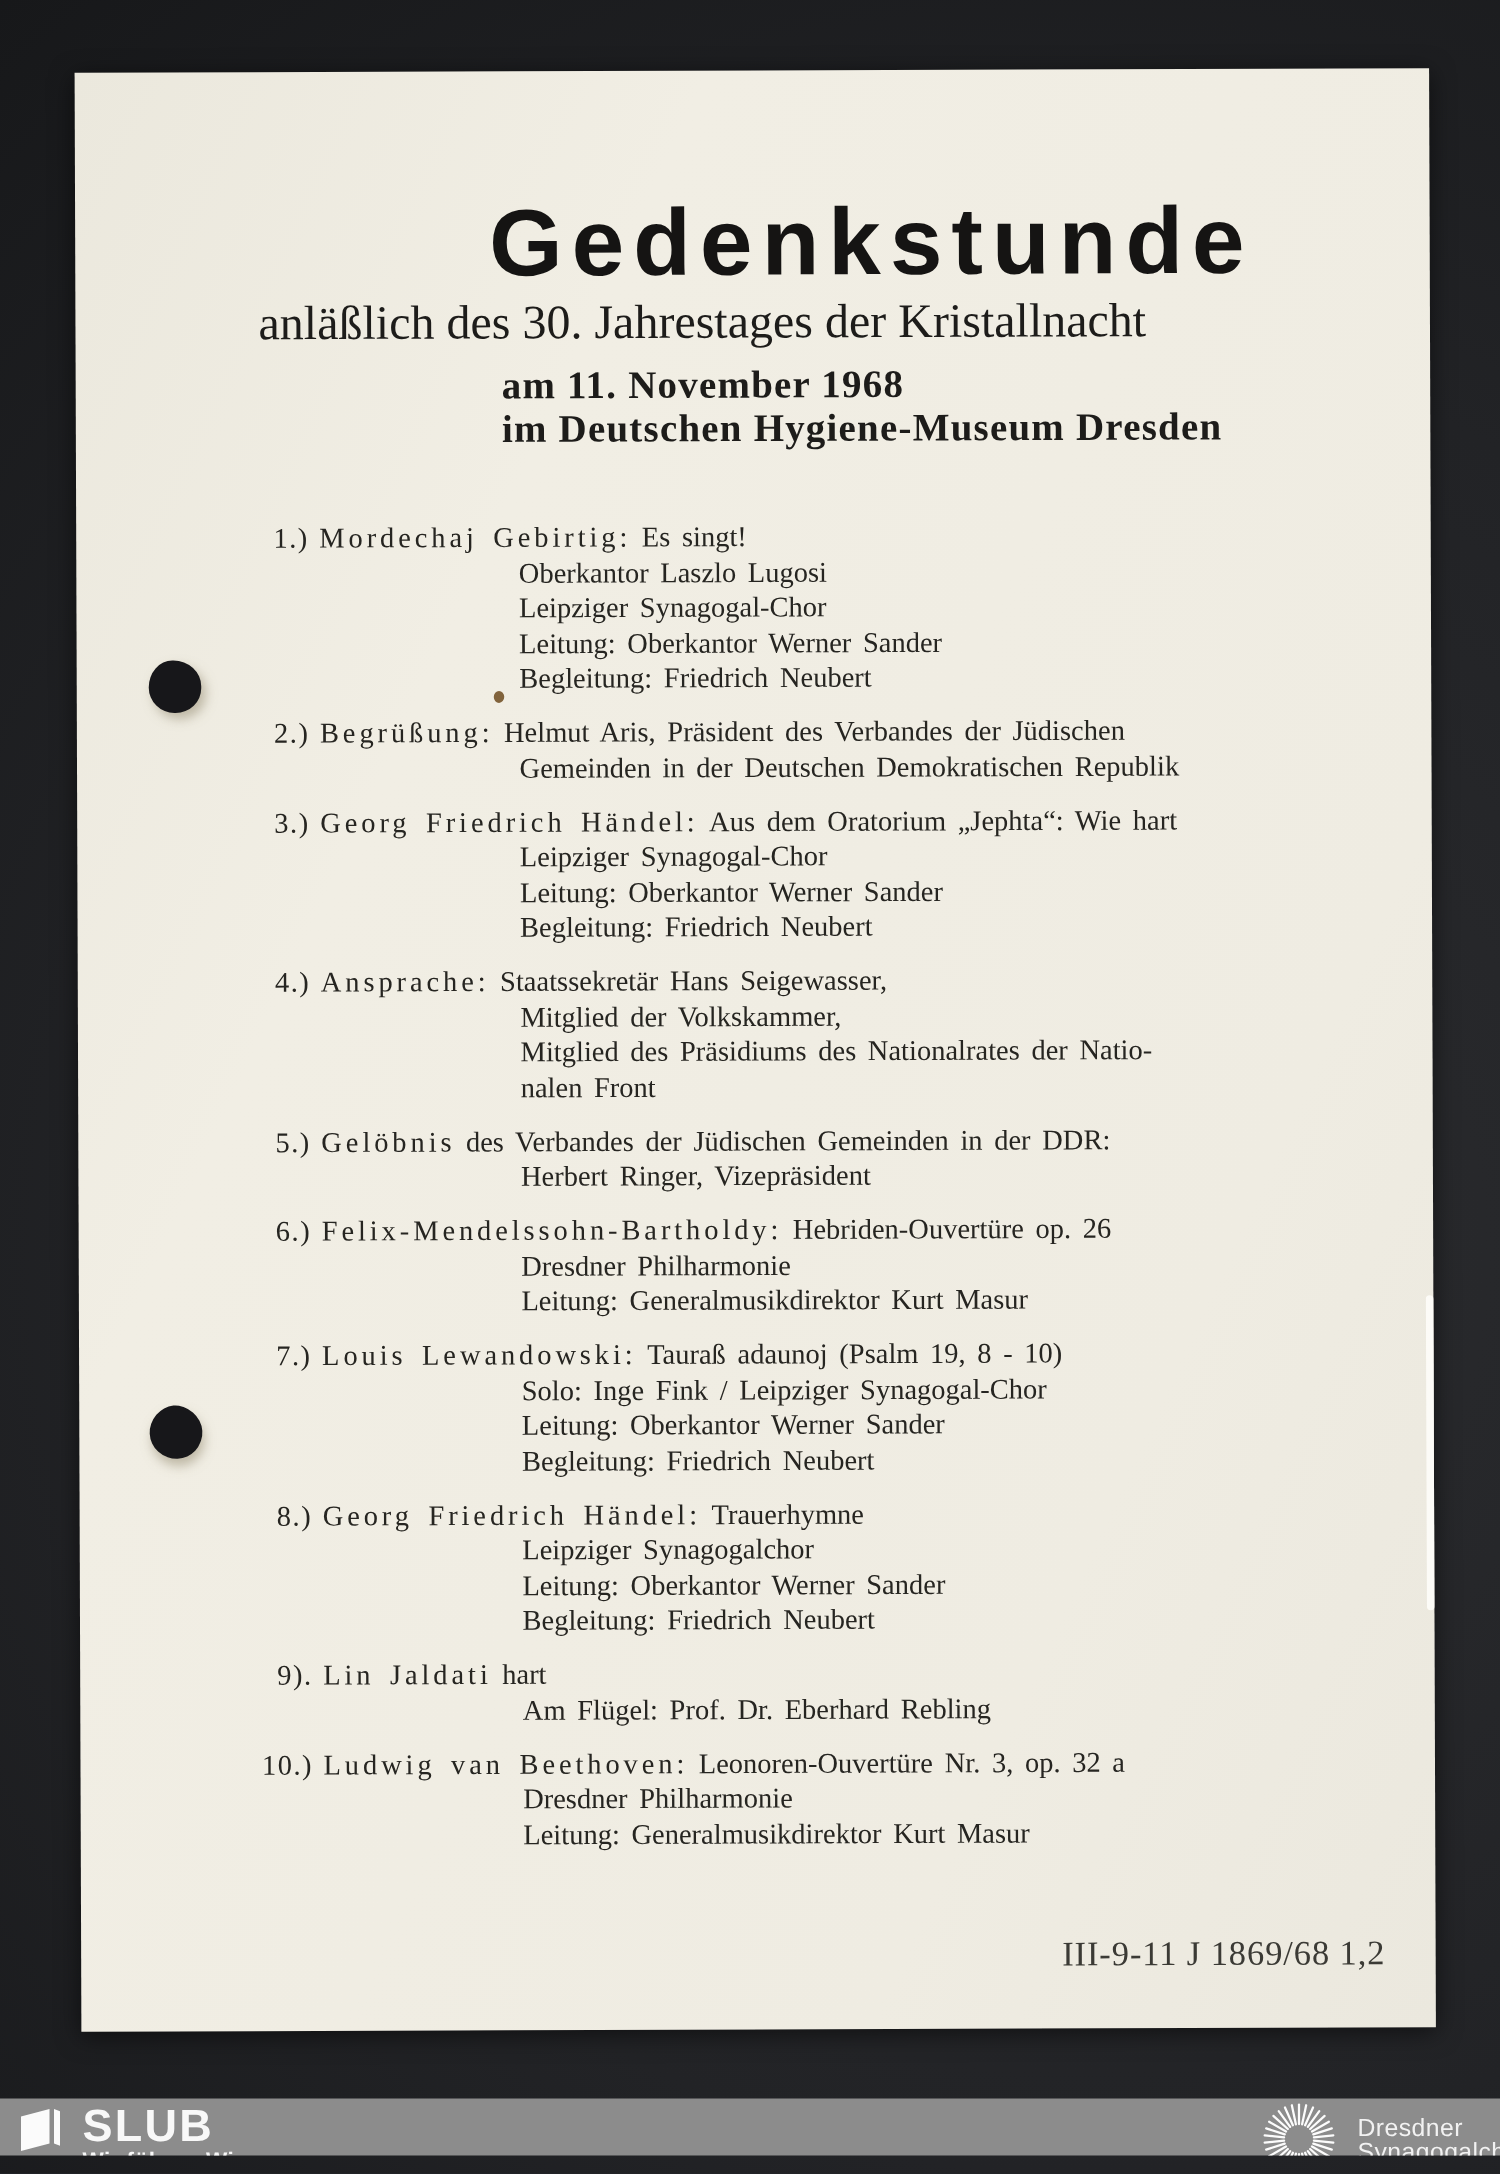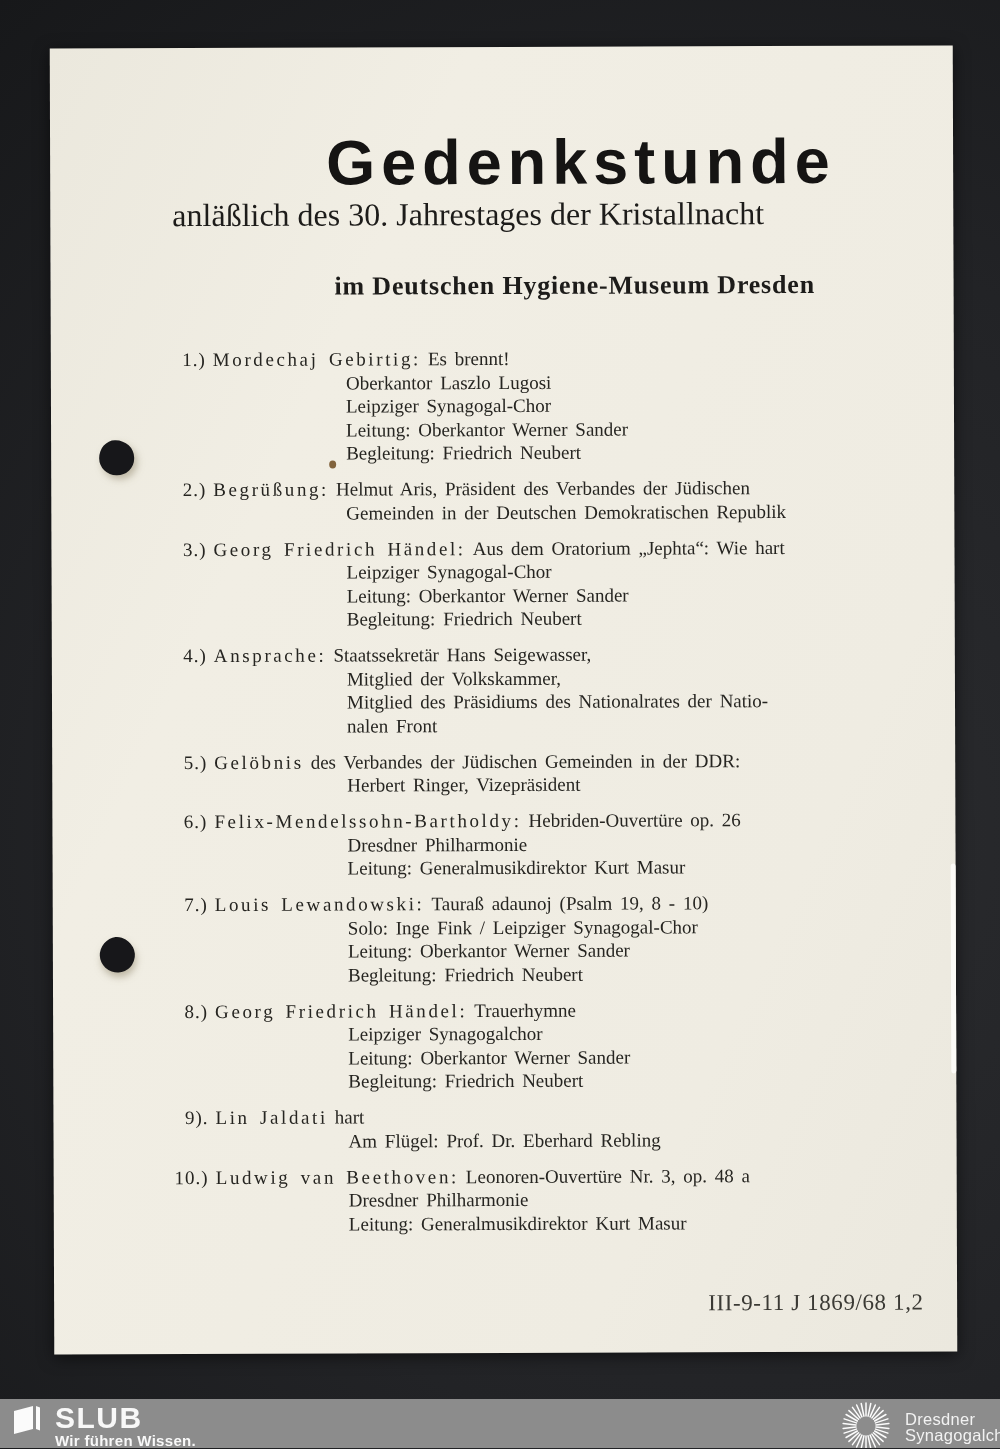--- a/index.html
+++ b/index.html
@@ -38,21 +38,21 @@
        color:#262521;}
   .item{position:relative;padding-left:162px;margin-bottom:12.5px;}
   .num{position:absolute;left:0;top:0;width:155px;text-align:right;
        letter-spacing:1px;}
   .head{white-space:nowrap;}
   .sp{letter-spacing:2.6px;margin-right:7px;}
   .detail{margin-left:133px;white-space:nowrap;}
   .refnum{position:absolute;left:654px;top:1244px;font-size:23px;
        letter-spacing:.6px;color:#3b3a35;white-space:nowrap;}
   
-  .footer{position:absolute;left:0;top:1399px;width:1000px;height:49px;
+  .footer{position:absolute;left:0;top:1399px;width:1000px;height:38px;
        background:#8c8c8c;overflow:hidden;
        font-family:"Liberation Sans","DejaVu Sans",sans-serif;color:#f8f8f8;}
   .slub-logo{position:absolute;left:12px;top:4px;}
   .slub-name{position:absolute;left:55px;top:4px;font-size:30px;font-weight:700;
        letter-spacing:1.5px;line-height:1;}
   .slub-tagline{position:absolute;left:55px;top:34px;font-size:15px;font-weight:700;
        letter-spacing:.3px;line-height:1;}
   .dp-logo{position:absolute;left:840px;top:1px;}
   .dp-name{position:absolute;left:905px;top:13px;
        font-family:Liberation Sans, sans-serif;
@@ -64,27 +64,28 @@
 <div class="stage">
 
   <div class="paper">
     <div class="hole hole-1"></div>
     <div class="hole hole-2"></div>
     <div class="stain"></div>
     <div class="edge-light"></div>
 
     <h1 class="title">Gedenkstunde</h1>
     <div class="subtitle">anläßlich des 30. Jahrestages der Kristallnacht</div>
+    <div class="date-line">am 11. November 1968</div>
     <div class="venue-line">im Deutschen Hygiene-Museum Dresden</div>
 
     <ol class="program">
 
       <li class="item">
         <span class="num">1.)</span>
-        <div class="head"><span class="sp">Mordechaj Gebirtig:</span><span>Es brennt!</span></div>
+        <div class="head"><span class="sp">Mordechaj Gebirtig:</span><span>Es singt!</span></div>
         <div class="detail">Oberkantor Laszlo Lugosi</div>
         <div class="detail">Leipziger Synagogal-Chor</div>
         <div class="detail">Leitung: Oberkantor Werner Sander</div>
         <div class="detail">Begleitung: Friedrich Neubert</div>
       </li>
 
       <li class="item">
         <span class="num">2.)</span>
         <div class="head"><span class="sp">Begrüßung:</span><span>Helmut Aris, Präsident des Verbandes der Jüdischen</span></div>
         <div class="detail">Gemeinden in der Deutschen Demokratischen Republik</div>
@@ -136,21 +137,21 @@
       </li>
 
       <li class="item">
         <span class="num">9).</span>
         <div class="head"><span class="sp">Lin Jaldati</span><span>hart</span></div>
         <div class="detail">Am Flügel: Prof. Dr. Eberhard Rebling</div>
       </li>
 
       <li class="item">
         <span class="num">10.)</span>
-        <div class="head"><span class="sp">Ludwig van Beethoven:</span><span>Leonoren-Ouvertüre Nr. 3, op. 48 a</span></div>
+        <div class="head"><span class="sp">Ludwig van Beethoven:</span><span>Leonoren-Ouvertüre Nr. 3, op. 32 a</span></div>
         <div class="detail">Dresdner Philharmonie</div>
         <div class="detail">Leitung: Generalmusikdirektor Kurt Masur</div>
       </li>
 
     </ol>
 
     <div class="refnum">III-9-11 J 1869/68 1,2</div>
   </div>
 
   <div class="footer">

